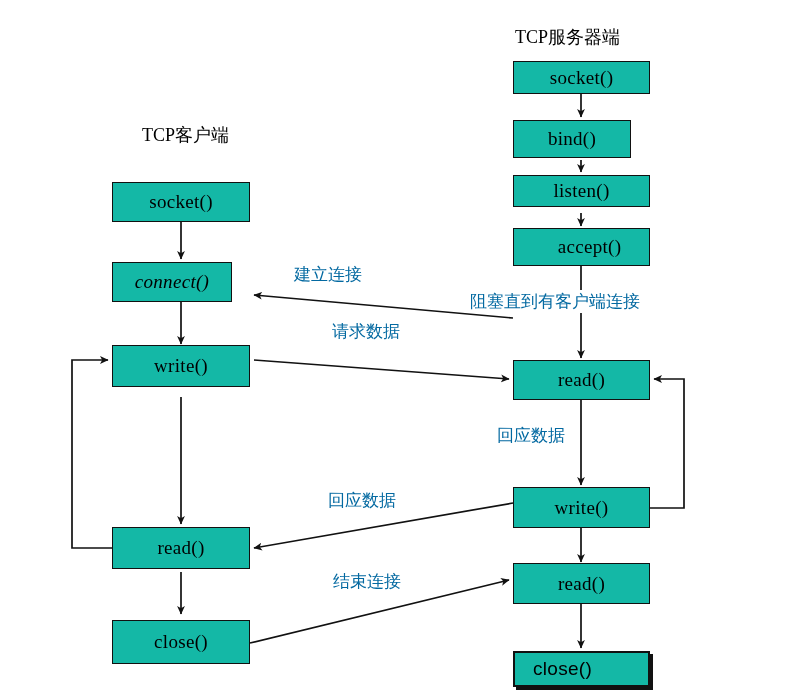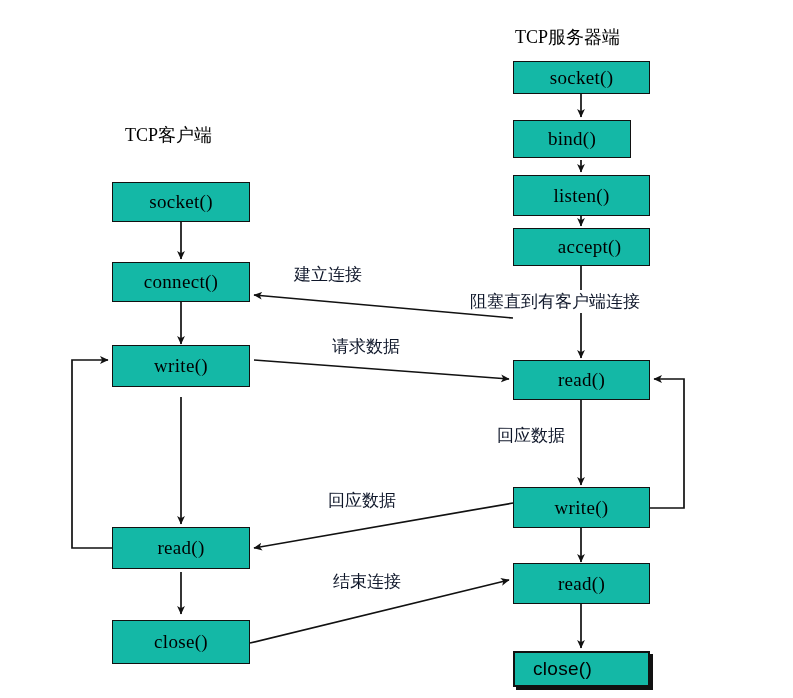--- a/index.html
+++ b/index.html
@@ -53,21 +53,21 @@
     font-family: Liberation Serif, serif;
     font-size: 18px;
     color: #000000;
     white-space: nowrap;
     z-index: 3;
   }
   .edge-label {
     position: absolute;
     font-family: "Liberation Sans", sans-serif;
     font-size: 17px;
-    color: #0f172a;
+    color: #0369a1;
     white-space: nowrap;
     background: #ffffff;
     padding: 0 2px;
     z-index: 4;
   }
 </style>
 </head>
 <body>
 
 <div id="diagram-root">
@@ -98,38 +98,38 @@
       <line x1="254" y1="360" x2="509" y2="379"></line>
       <line x1="513" y1="503" x2="254" y2="548"></line>
       <line x1="250" y1="643" x2="509" y2="580"></line>
 
       <path d="M112,548 L72,548 L72,360 L108,360"></path>
 
       <path d="M650,508 L684,508 L684,379 L654,379"></path>
     </g>
   </svg>
 
-  <div class="heading" style="left:125px; top:123px;">TCP客户端</div>
+  <div class="heading" style="left:142px; top:123px;">TCP客户端</div>
   <div class="heading" style="left:515px; top:25px;">TCP服务器端</div>
 
   <div class="node-box" style="left:112px; top:182px; width:138px; height:40px;">socket()</div>
-  <div class="node-box" style="left:112px; top:262px; width:138px; height:40px;">connect()</div>
+  <div class="node-box" style="left:112px; top:262px; width:120px; height:40px;font-style:italic;">connect()</div>
   <div class="node-box" style="left:112px; top:345px; width:138px; height:42px;">write()</div>
   <div class="node-box" style="left:112px; top:527px; width:138px; height:42px;">read()</div>
   <div class="node-box" style="left:112px; top:620px; width:138px; height:44px;">close()</div>
 
   <div class="node-box" style="left:513px; top:61px; width:137px; height:33px;">socket()</div>
   <div class="node-box" style="left:513px; top:120px; width:118px; height:38px;">bind()</div>
-  <div class="node-box" style="left:513px; top:175px; width:137px; height:41px;">listen()</div>
+  <div class="node-box" style="left:513px; top:175px; width:137px; height:32px;">listen()</div>
   <div class="node-box" style="left:513px; top:228px; width:137px; height:38px;padding-left:16px;">accept()</div>
   <div class="node-box" style="left:513px; top:360px; width:137px; height:40px;">read()</div>
   <div class="node-box" style="left:513px; top:487px; width:137px; height:41px;">write()</div>
   <div class="node-box" style="left:513px; top:563px; width:137px; height:41px;">read()</div>
   <div class="node-box shadowed" style="left:513px; top:651px; width:137px; height:36px; justify-content:flex-start; padding-left:18px;">close()</div>
 
   <div class="edge-label" style="left:292px; top:263px;">建立连接</div>
   <div class="edge-label" style="left:468px; top:290px;">阻塞直到有客户端连接</div>
-  <div class="edge-label" style="left:330px; top:335px;">请求数据</div>
+  <div class="edge-label" style="left:330px; top:320px;">请求数据</div>
   <div class="edge-label" style="left:495px; top:424px;">回应数据</div>
   <div class="edge-label" style="left:326px; top:489px;text-align:center;">回应数据</div>
   <div class="edge-label" style="left:331px; top:570px;">结束连接</div>
 
 </div>
 
 </body></html>

